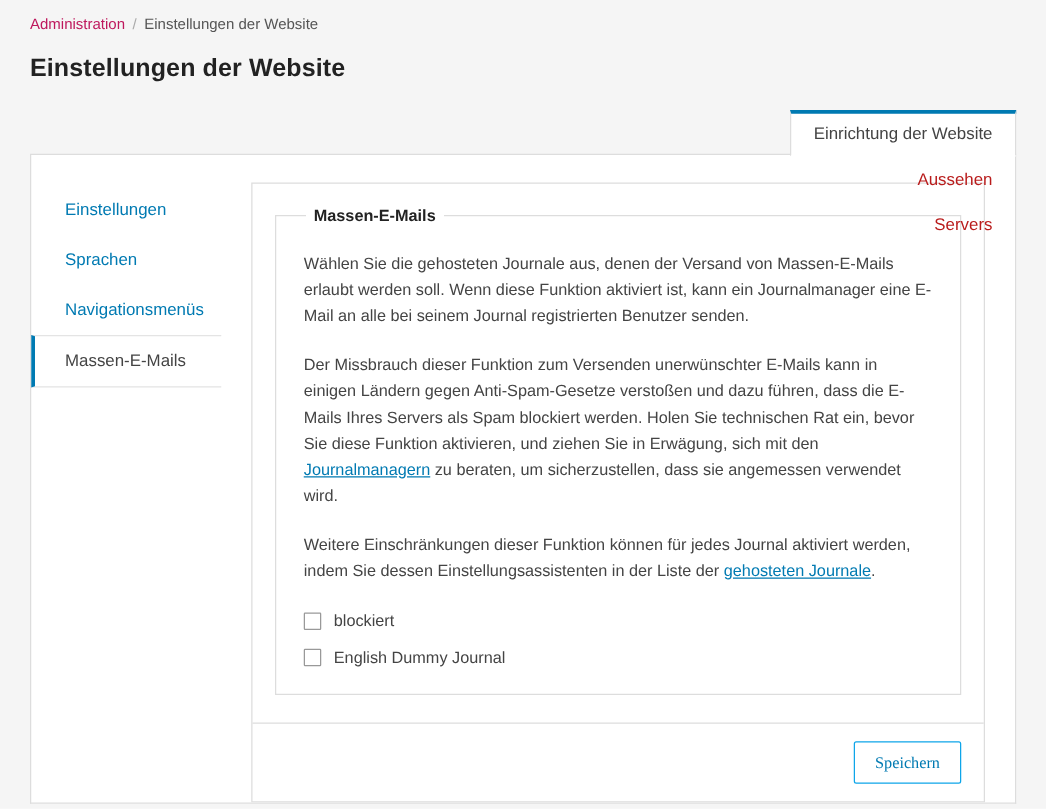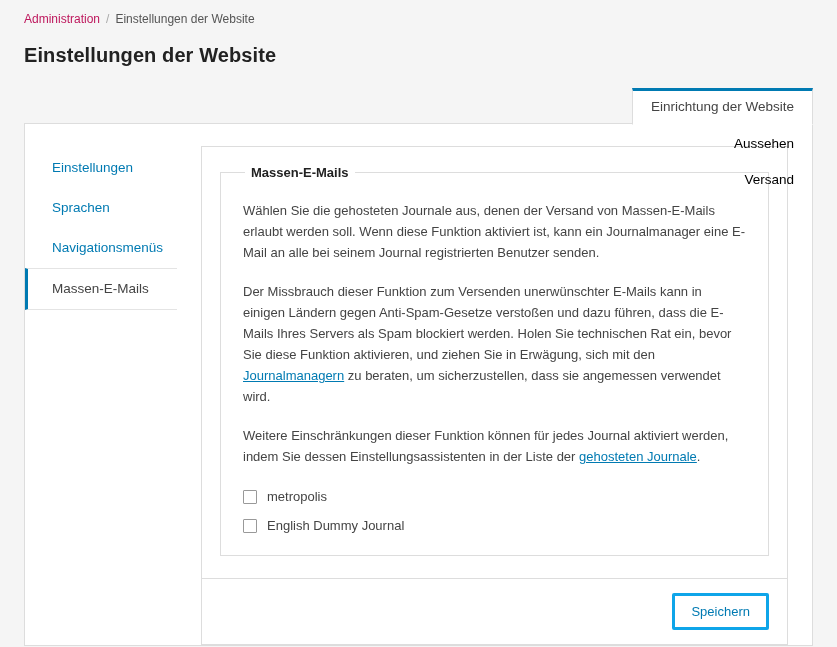--- a/index.html
+++ b/index.html
@@ -52,21 +52,21 @@
     border-bottom: 1px solid #ddd;
     display: flex;
     align-items: flex-end;
     height: 36px;
     position: relative;
     flex-direction: column;
   }
   .tab {
     padding: 9px 18px 9px 18px;
     font-size: 13.5px;
-    color: #000000;
+    color: #b91c1c;
     cursor: pointer;
     line-height: 17px;
     background: transparent;
     border: 1px solid transparent;
     border-bottom: none;
     position: relative;
     top: 1px;
   }
   .tab.active {
     color: #444444;
@@ -171,44 +171,44 @@
   }
 
   .form-footer {
     border-top: 1px solid #ddd;
     padding: 14px 18px;
     display: flex;
     justify-content: flex-end;
   }
   .btn {
     background: #ffffff;
-    border: 3px solid #0ea5e9;
+    border: 1px solid #0ea5e9;
     border-radius: 2px;
     color: #007ab2;
     font-size: 13px;
     padding: 8px 16px;
     cursor: pointer;
-    font-family: Liberation Sans, sans-serif;
+    font-family: Liberation Serif, serif;
   }
 </style>
 </head>
 <body>
 
 <div class="breadcrumb">
   <a href="#">Administration</a>
   <span class="sep">/</span>
   <span class="current">Einstellungen der Website</span>
 </div>
 
 <div class="page-title">Einstellungen der Website</div>
 
 <div class="tabs-wrap">
   <div class="tab active">Einrichtung der Website</div>
   <div class="tab">Aussehen</div>
-  <div class="tab">Versand</div>
+  <div class="tab">Servers</div>
 </div>
 
 <div class="panel">
 
   <div class="vnav">
     <div class="vnav-item">Einstellungen</div>
     <div class="vnav-item">Sprachen</div>
     <div class="vnav-item">Navigationsmenüs</div>
     <div class="vnav-item active">Massen-E-Mails</div>
   </div>
@@ -225,21 +225,21 @@
           <span>Der Missbrauch dieser Funktion zum Versenden unerwünschter E-Mails kann in einigen Ländern gegen Anti-Spam-Gesetze verstoßen und dazu führen, dass die E-Mails Ihres Servers als Spam blockiert werden. Holen Sie technischen Rat ein, bevor Sie diese Funktion aktivieren, und ziehen Sie in Erwägung, sich mit den </span><a href="#">Journalmanagern</a><span> zu beraten, um sicherzustellen, dass sie angemessen verwendet wird.</span>
         </p>
 
         <p class="para">
           <span>Weitere Einschränkungen dieser Funktion können für jedes Journal aktiviert werden, indem Sie dessen Einstellungsassistenten in der Liste der </span><a href="#">gehosteten Journale</a><span>.</span>
         </p>
 
         <div class="checkbox-list">
           <div class="check-row">
             <span class="cbox"></span>
-            <span class="check-label">metropolis</span>
+            <span class="check-label">blockiert</span>
           </div>
           <div class="check-row">
             <span class="cbox"></span>
             <span class="check-label">English Dummy Journal</span>
           </div>
         </div>
       </fieldset>
 
       <div class="form-footer">
         <button class="btn">Speichern</button>

